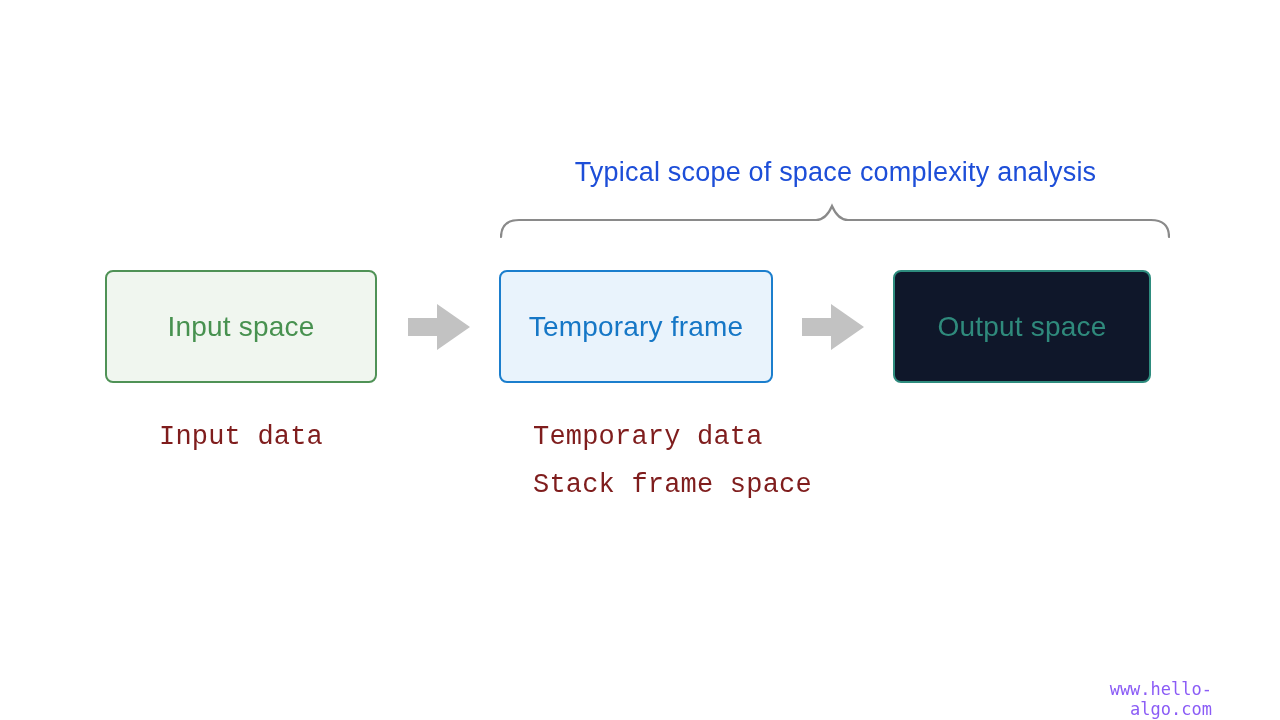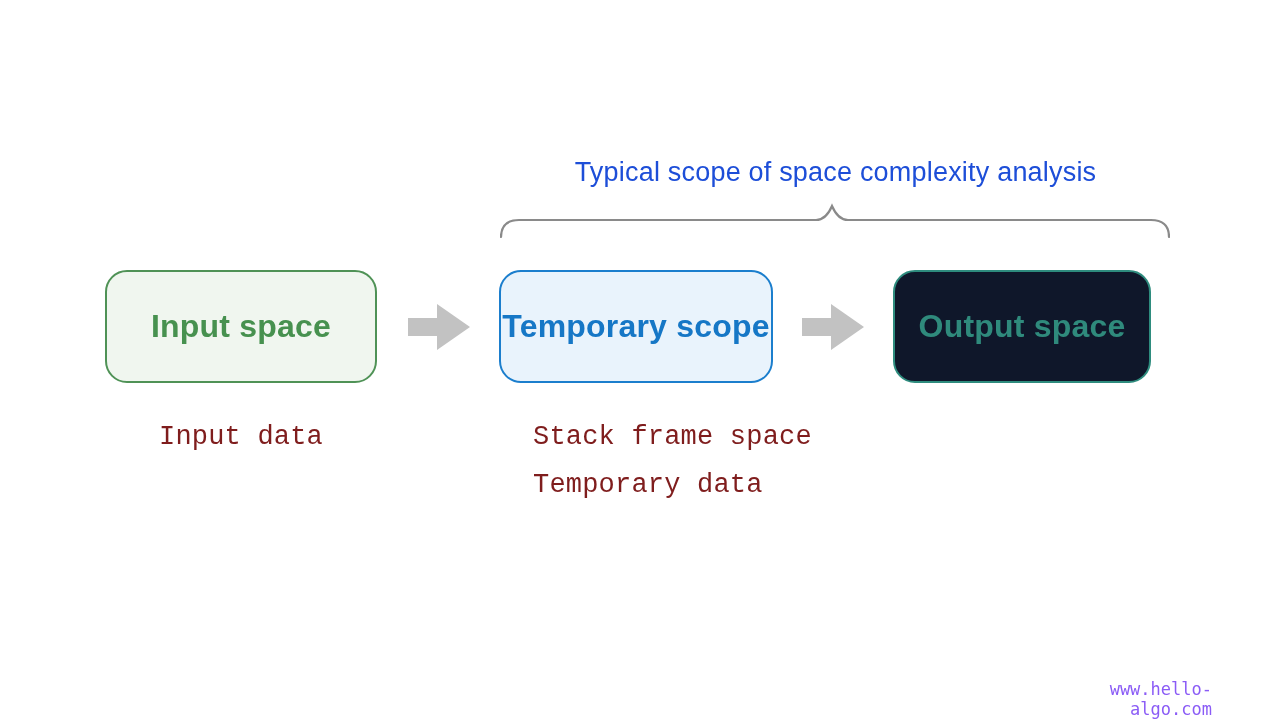--- a/index.html
+++ b/index.html
@@ -32,27 +32,27 @@
     left: 500px;
     top: 203px;
     width: 670px;
     height: 37px;
   }
 
   .flow-box {
     top: 270px;
     height: 113px;
     box-sizing: border-box;
-    border-radius: 22px;
+    border-radius: 8px;
     border: 2px solid;
     display: flex;
     align-items: center;
     justify-content: center;
-    font-size: 32px;
-    font-weight: bold;
+    font-size: 28px;
+    font-weight: normal;
     letter-spacing: 0.2px;
   }
   .box-input {
     left: 105px;
     width: 272px;
     border-color: #4f9256;
     background: #f0f6ef;
     color: #47914f;
   }
   .box-temporary {
@@ -114,34 +114,34 @@
 
   <div class="abs flow-box box-input">
     <span>Input space</span>
   </div>
 
   <svg class="abs flow-arrow arrow-1" viewBox="0 0 62 46">
     <polygon points="0,14 29,14 29,0 62,23 29,46 29,32 0,32" fill="#c2c2c2"></polygon>
   </svg>
 
   <div class="abs flow-box box-temporary">
-    <span>Temporary scope</span>
+    <span>Temporary frame</span>
   </div>
 
   <svg class="abs flow-arrow arrow-2" viewBox="0 0 62 46">
     <polygon points="0,14 29,14 29,0 62,23 29,46 29,32 0,32" fill="#c2c2c2"></polygon>
   </svg>
 
   <div class="abs flow-box box-output">
     <span>Output space</span>
   </div>
 
   <div class="abs caption caption-input">Input data</div>
 
   <div class="abs caption caption-temp">
+    <span class="line">Temporary data</span>
     <span class="line">Stack frame space</span>
-    <span class="line">Temporary data</span>
   </div>
 
 
   <div class="abs watermark">www.hello-algo.com</div>
 
 </div>
 
 </body></html>

